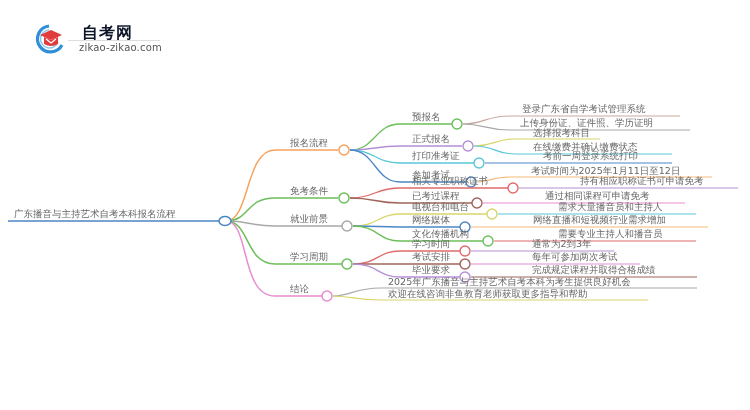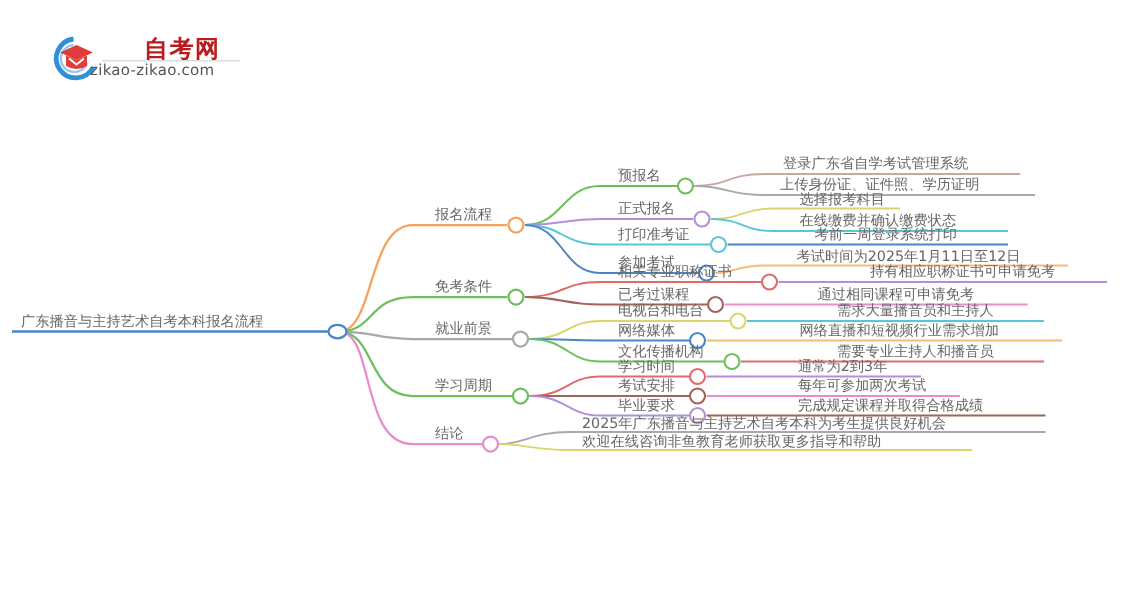--- a/index.html
+++ b/index.html
@@ -1,20 +1,20 @@
 <!DOCTYPE html>
 <html><head>
 <meta charset="utf-8">
 <style>
   html, body { margin:0; padding:0; background:#ffffff; }
   body { width:750px; height:410px; position:relative; overflow:hidden; font-family:"DejaVu Sans", sans-serif; }
   .logo { position:absolute; left:30px; top:20px; width:140px; height:40px; }
   .logo-icon { position:absolute; left:3px; top:3px; width:32px; height:32px; }
-  .logo-title { position:absolute; left:66px; top:3px; font-size:16px; font-weight:bold; color:#b91c1c; letter-spacing:1px; }
-  .logo-url { position:absolute; left:30px; top:22px; font-size:10px; color:#555; font-family:"DejaVu Sans", sans-serif; letter-spacing:0.2px; }
+  .logo-title { position:absolute; left:52px; top:3px; font-size:16px; font-weight:bold; color:#0f172a; letter-spacing:1px; }
+  .logo-url { position:absolute; left:49px; top:22px; font-size:10px; color:#555; font-family:"DejaVu Sans", sans-serif; letter-spacing:0.2px; }
   .logo-sep { position:absolute; left:38px; top:20px; width:92px; height:1px; background:#ddd; }
   svg.map { position:absolute; left:0; top:0; }
   svg.map text { font-family:"DejaVu Sans", sans-serif; font-size:9.5px; fill:#666; }
 </style>
 </head>
 <body>
 
 <div class="logo">
   <svg class="logo-icon" viewBox="0 0 32 32">
     <path d="M16 3 A13 13 0 1 0 29 22" fill="none" stroke="#2f8fd8" stroke-width="3.2"></path>

